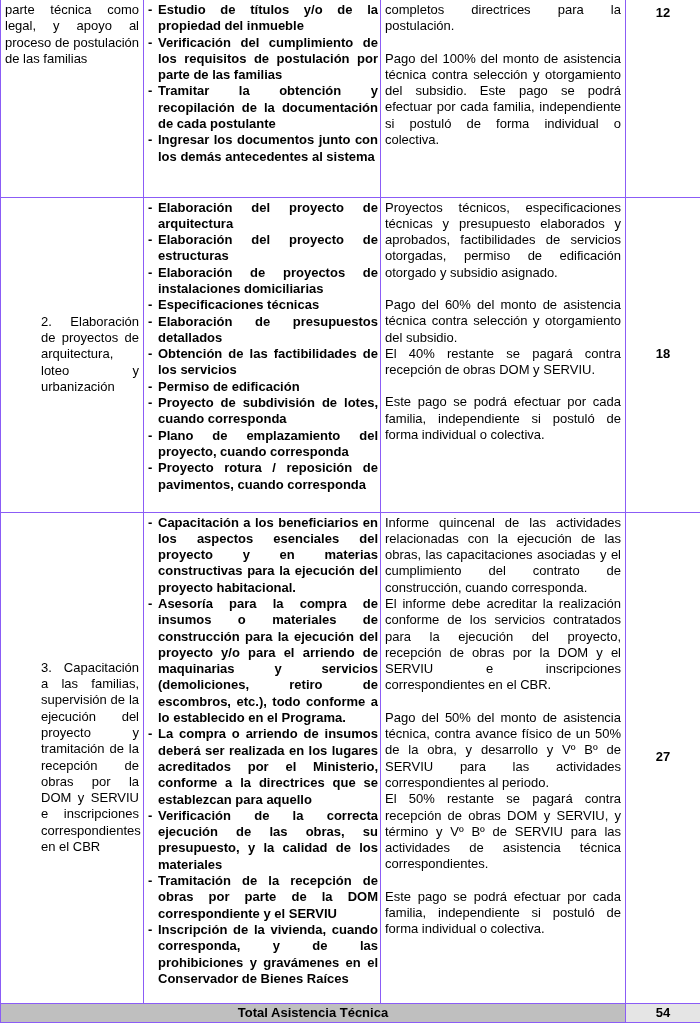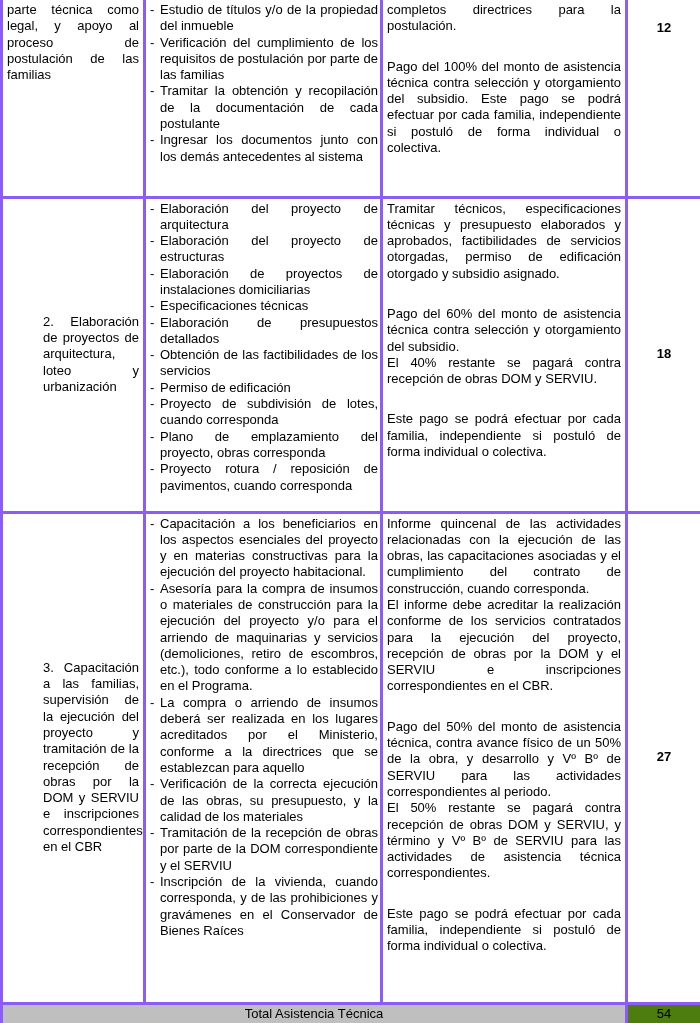--- a/index.html
+++ b/index.html
@@ -9,63 +9,63 @@
     font-family:"Liberation Sans", sans-serif;
     font-size:13px;
     color:#000;
   }
   table.doc {
     width:700px;
     table-layout:fixed;
     border-collapse:collapse;
   }
   td {
-    border:3px solid #8b5cf6;
+    border:1px solid #8b5cf6;
     vertical-align:top;
     padding:2px 4px;
     line-height:16.3px;
     overflow:hidden;
   }
   tr.row-first td { border-top:none; }
   
   td.phase { text-align:justify; }
   td.phase.mid { vertical-align:middle;padding-left:40px; }
-  td.acts { padding-left:3px; padding-right:2px; }
+  td.acts { padding-left:3px; padding-right:2px;font-weight:bold; }
   td.deliv { text-align:justify; }
   td.num {
     text-align:center;
     vertical-align:middle;
     font-weight:bold;
   }
-  td.num.top { vertical-align:top; padding-top:20px; }
+  td.num.top { vertical-align:top; padding-top:5px; }
   
   .li {
     position:relative;
     padding-left:11px;
     text-align:justify;
   }
   .li::before {
     content:"-";
     position:absolute;
     left:1px;
     top:0;
   }
   
-  .block + .block { margin-top:24px; }
+  .block + .block { margin-top:16px; }
   .sub { text-align:justify; }
   
   tr.total td {
     background:var(--footer-bg, #bfbfbf);
-    font-weight:normal;
+    font-weight:bold;
     text-align:center;
     height:19px;
     vertical-align:middle;
     padding:1px 2px;
   }
-  tr.total td.total-num { background:#4d7c0f; }
+  tr.total td.total-num { background:#e5e5e5; }
 </style>
 </head>
 <body>
 
 <table class="doc">
   <colgroup>
     <col style="width:143px">
     <col style="width:237px">
     <col style="width:245px">
     <col style="width:75px">
@@ -95,26 +95,26 @@
       <td class="phase mid">2. Elaboración de proyectos de arquitectura, loteo y urbanización</td>
       <td class="acts">
         <div class="li">Elaboración del proyecto de arquitectura</div>
         <div class="li">Elaboración del proyecto de estructuras</div>
         <div class="li">Elaboración de proyectos de instalaciones domiciliarias</div>
         <div class="li">Especificaciones técnicas</div>
         <div class="li">Elaboración de presupuestos detallados</div>
         <div class="li">Obtención de las factibilidades de los servicios</div>
         <div class="li">Permiso de edificación</div>
         <div class="li">Proyecto de subdivisión de lotes, cuando corresponda</div>
-        <div class="li">Plano de emplazamiento del proyecto, obras corresponda</div>
+        <div class="li">Plano de emplazamiento del proyecto, cuando corresponda</div>
         <div class="li">Proyecto rotura / reposición de pavimentos, cuando corresponda</div>
       </td>
       <td class="deliv">
         <div class="block">
-          <div class="sub">Tramitar técnicos, especificaciones técnicas y presupuesto elaborados y aprobados, factibilidades de servicios otorgadas, permiso de edificación otorgado y subsidio asignado.</div>
+          <div class="sub">Proyectos técnicos, especificaciones técnicas y presupuesto elaborados y aprobados, factibilidades de servicios otorgadas, permiso de edificación otorgado y subsidio asignado.</div>
         </div>
         <div class="block">
           <div class="sub">Pago del 60% del monto de asistencia técnica contra selección y otorgamiento del subsidio.</div>
           <div class="sub">El 40% restante se pagará contra recepción de obras DOM y SERVIU.</div>
         </div>
         <div class="block">
           <div class="sub">Este pago se podrá efectuar por cada familia, independiente si postuló de forma individual o colectiva.</div>
         </div>
       </td>
       <td class="num">18</td>

